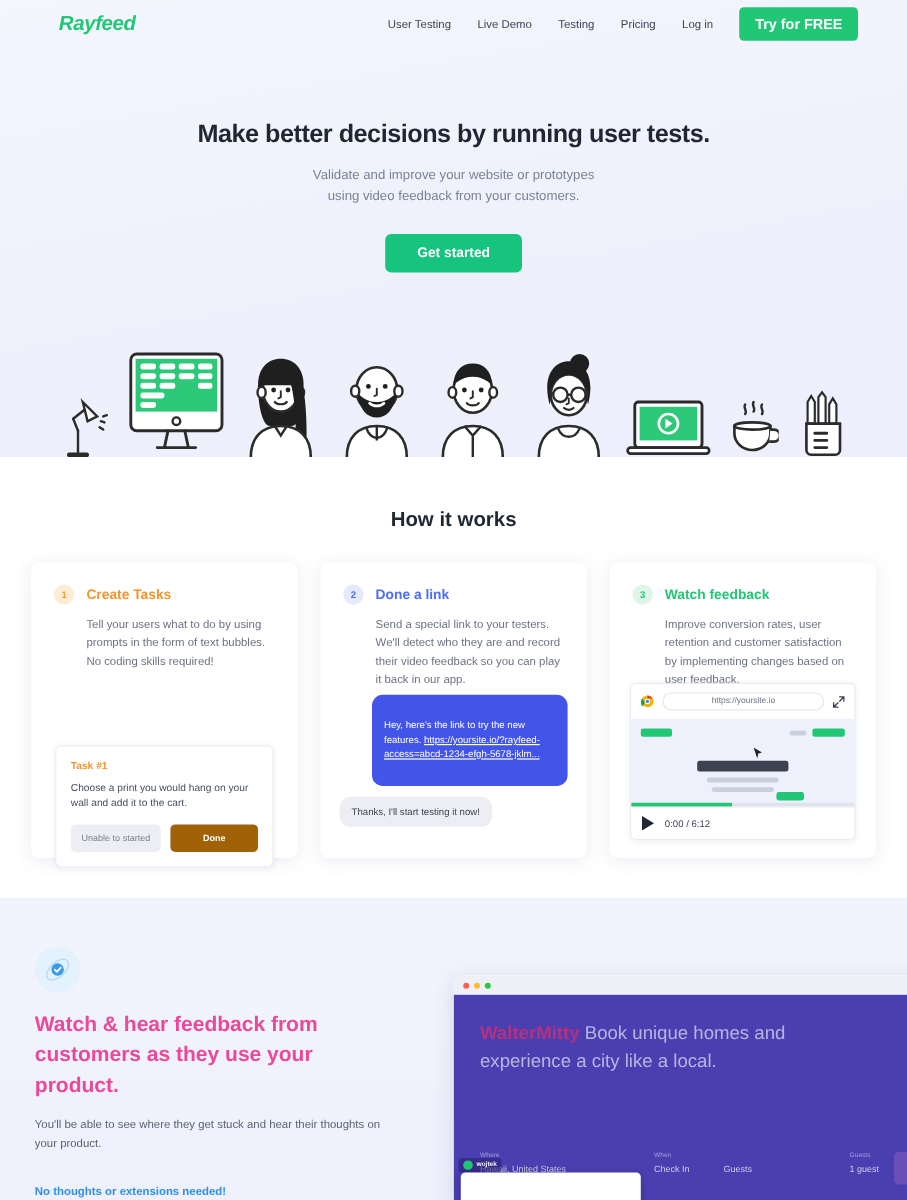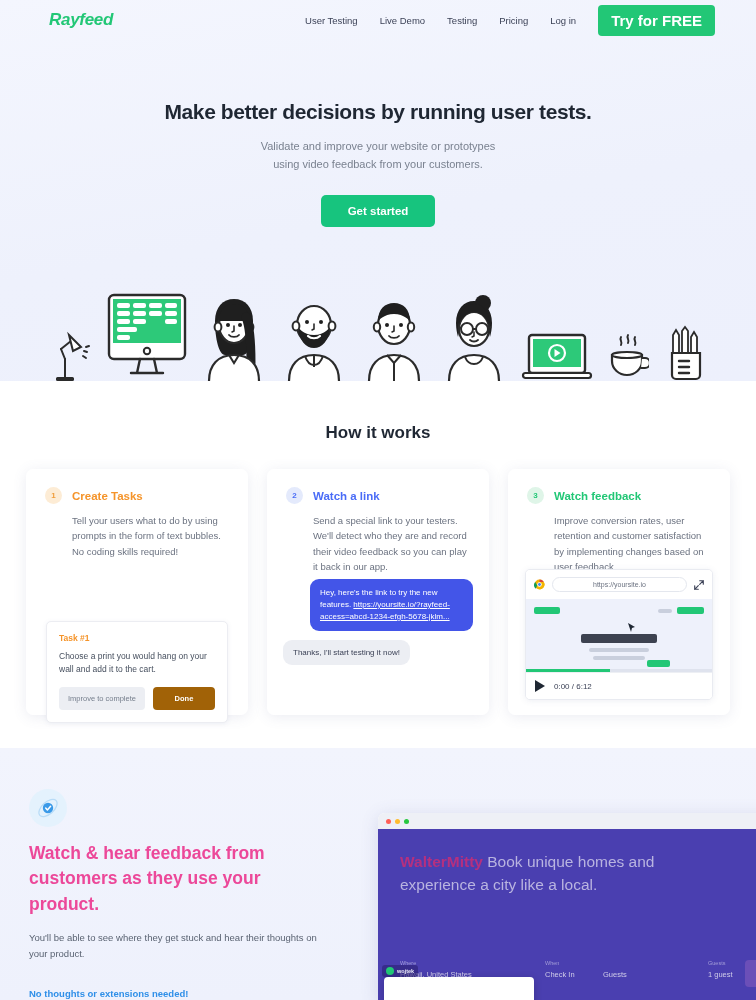--- a/index.html
+++ b/index.html
@@ -22,21 +22,21 @@
     position: absolute; top: 0; left: 0; width: 756px; height: 40px;
     display: flex; align-items: center;
   }
   .logo {
     margin-left: 49px; font-size: 17px; font-weight: bold;
     color: #22c776; letter-spacing: -0.3px; font-style: italic;
   }
   .nav-links { margin-left: auto; margin-right: 41px; display: flex; align-items: center; gap: 22px; }
   .nav-link { font-size: 9.5px; color: #3c4257; white-space: nowrap; cursor: pointer; }
   .nav-cta {
-    background: #22c776; color: #fff; font-size: 15px; font-weight: bold;
+    background: #22c776; color: #fff; font-size: 12px; font-weight: bold;
     padding: 7px 13px; border-radius: 4px; border: none; cursor: pointer; white-space: nowrap;
   }
   .hero-title {
     position: absolute; top: 100px; width: 756px; text-align: center;
     font-size: 21px; font-weight: bold; color: #1f2733; letter-spacing: -0.4px;
   }
   .hero-sub {
     position: absolute; top: 138px; width: 756px; text-align: center;
     font-size: 11px; color: #7a8290; line-height: 1.62;
   }
@@ -99,21 +99,21 @@
   }
   .btn-orange {
     background: #a16207; color: #fff; font-size: 7.5px; font-weight: bold;
     padding: 7px 0; border-radius: 4px; border: none; cursor: pointer; flex: 1;
   }
 
   
   .chat-mock { position: absolute; left: 16px; right: 16px; top: 110px; }
   .bubble-blue {
     background: #4355e8; color: #fff; font-size: 8px; line-height: 1.5;
-    border-radius: 9px; padding: 8px 10px; margin-left: 27px; margin-bottom: 9px;
+    border-radius: 9px; padding: 20px 10px; margin-left: 27px; margin-bottom: 9px;
   }
   .bubble-blue u { text-decoration: underline; }
   .bubble-grey {
     background: #eceef3; color: #3c4257; font-size: 8px;
     border-radius: 9px; padding: 8px 10px; display: inline-block;
   }
 
   
   .video-mock {
     position: absolute; left: 17px; right: 17px; top: 100px;
@@ -353,30 +353,30 @@
         <div class="card-head">
           <span class="badge c1">1</span>
           <span class="card-title c1">Create Tasks</span>
         </div>
         <p class="card-body">Tell your users what to do by using prompts in the form of text bubbles. No coding skills required!</p>
 
         <div class="task-mock">
           <div class="task-label">Task #1</div>
           <div class="task-text">Choose a print you would hang on your wall and add it to the cart.</div>
           <div class="task-btns">
-            <button class="btn-grey">Improve to complete</button>
+            <button class="btn-grey">Unable to started</button>
             <button class="btn-orange">Done</button>
           </div>
         </div>
       </div>
 
       <div class="card">
         <div class="card-head">
           <span class="badge c2">2</span>
-          <span class="card-title c2">Watch a link</span>
+          <span class="card-title c2">Done a link</span>
         </div>
         <p class="card-body">Send a special link to your testers. We'll detect who they are and record their video feedback so you can play it back in our app.</p>
 
         <div class="chat-mock">
           <div class="bubble-blue">
             <span>Hey, here's the link to try the new features. </span><u>https://yoursite.io/?rayfeed-access=abcd-1234-efgh-5678-jklm...</u>
           </div>
           <span class="bubble-grey">Thanks, I'll start testing it now!</span>
         </div>
       </div>

